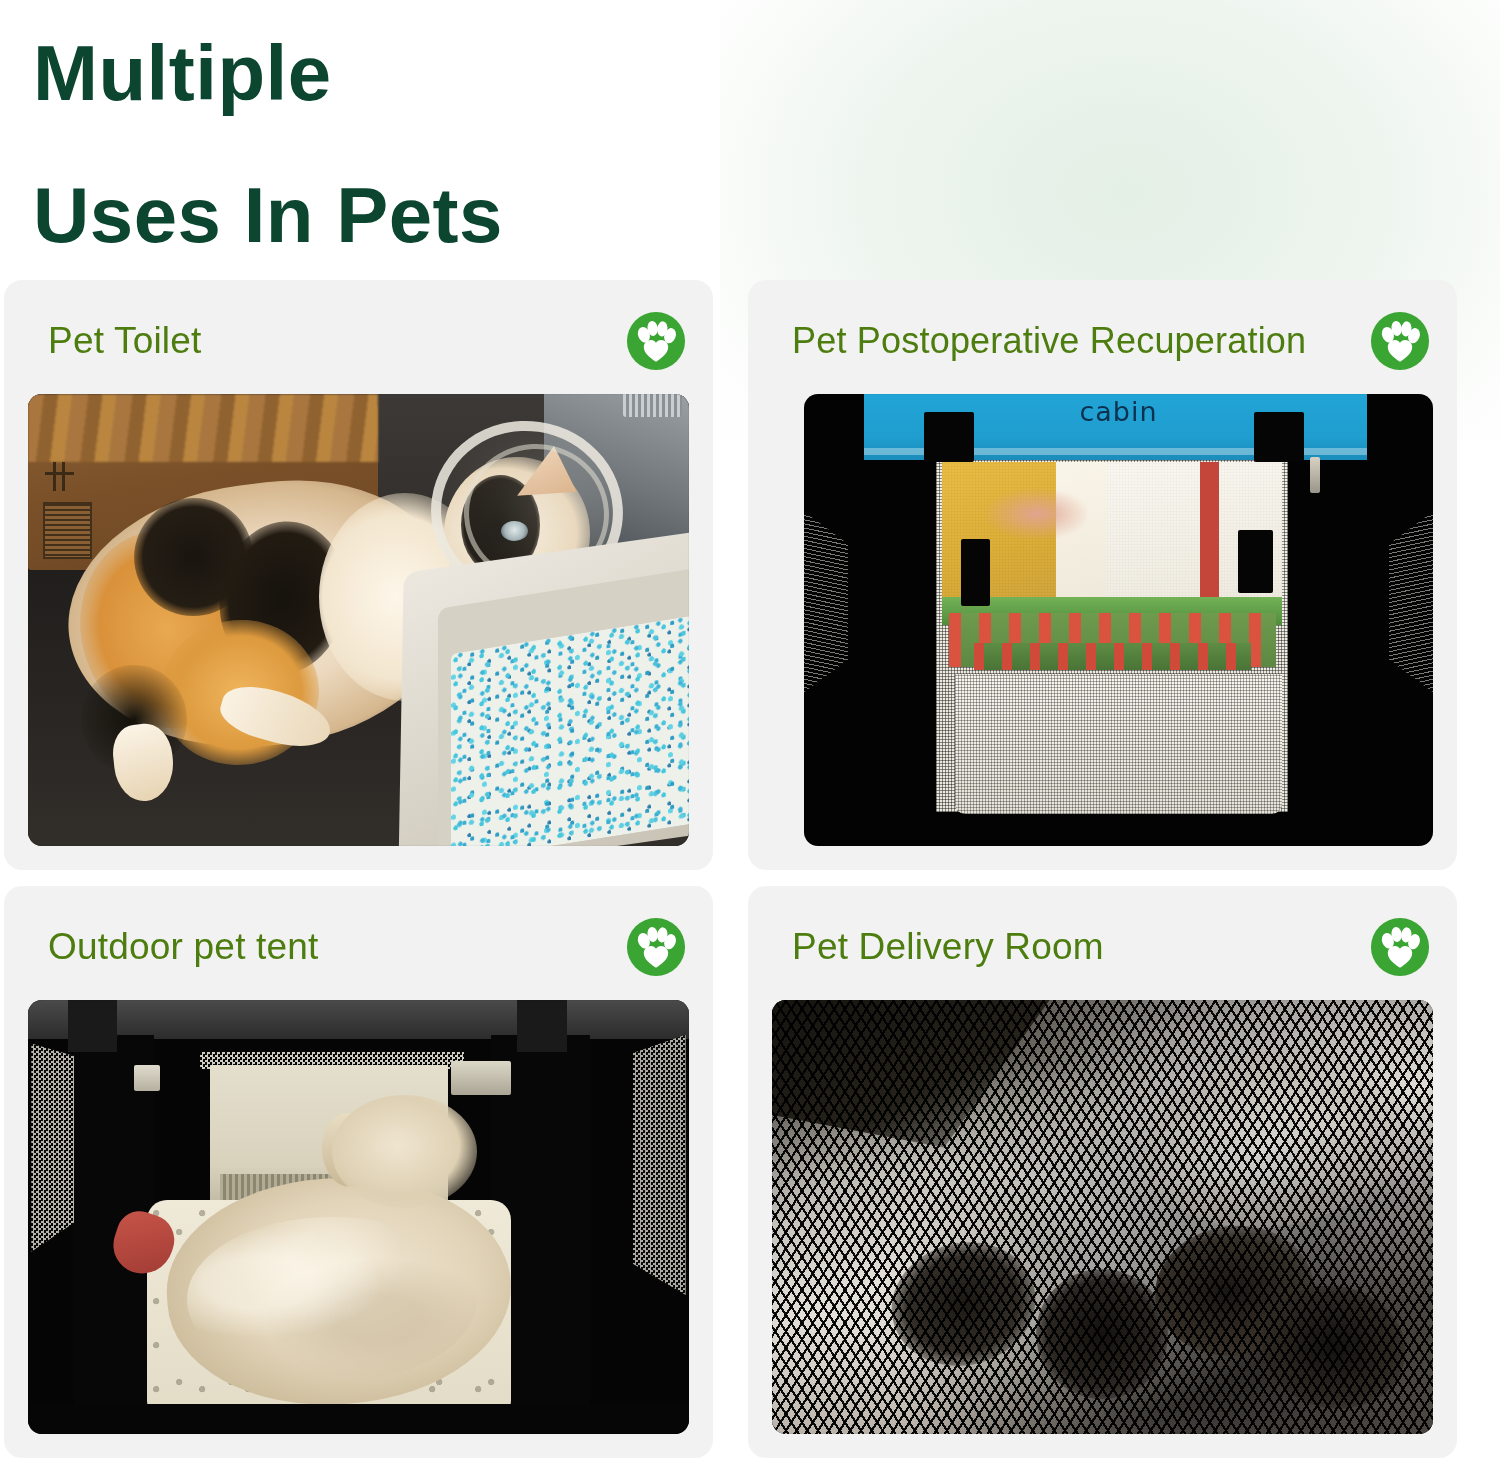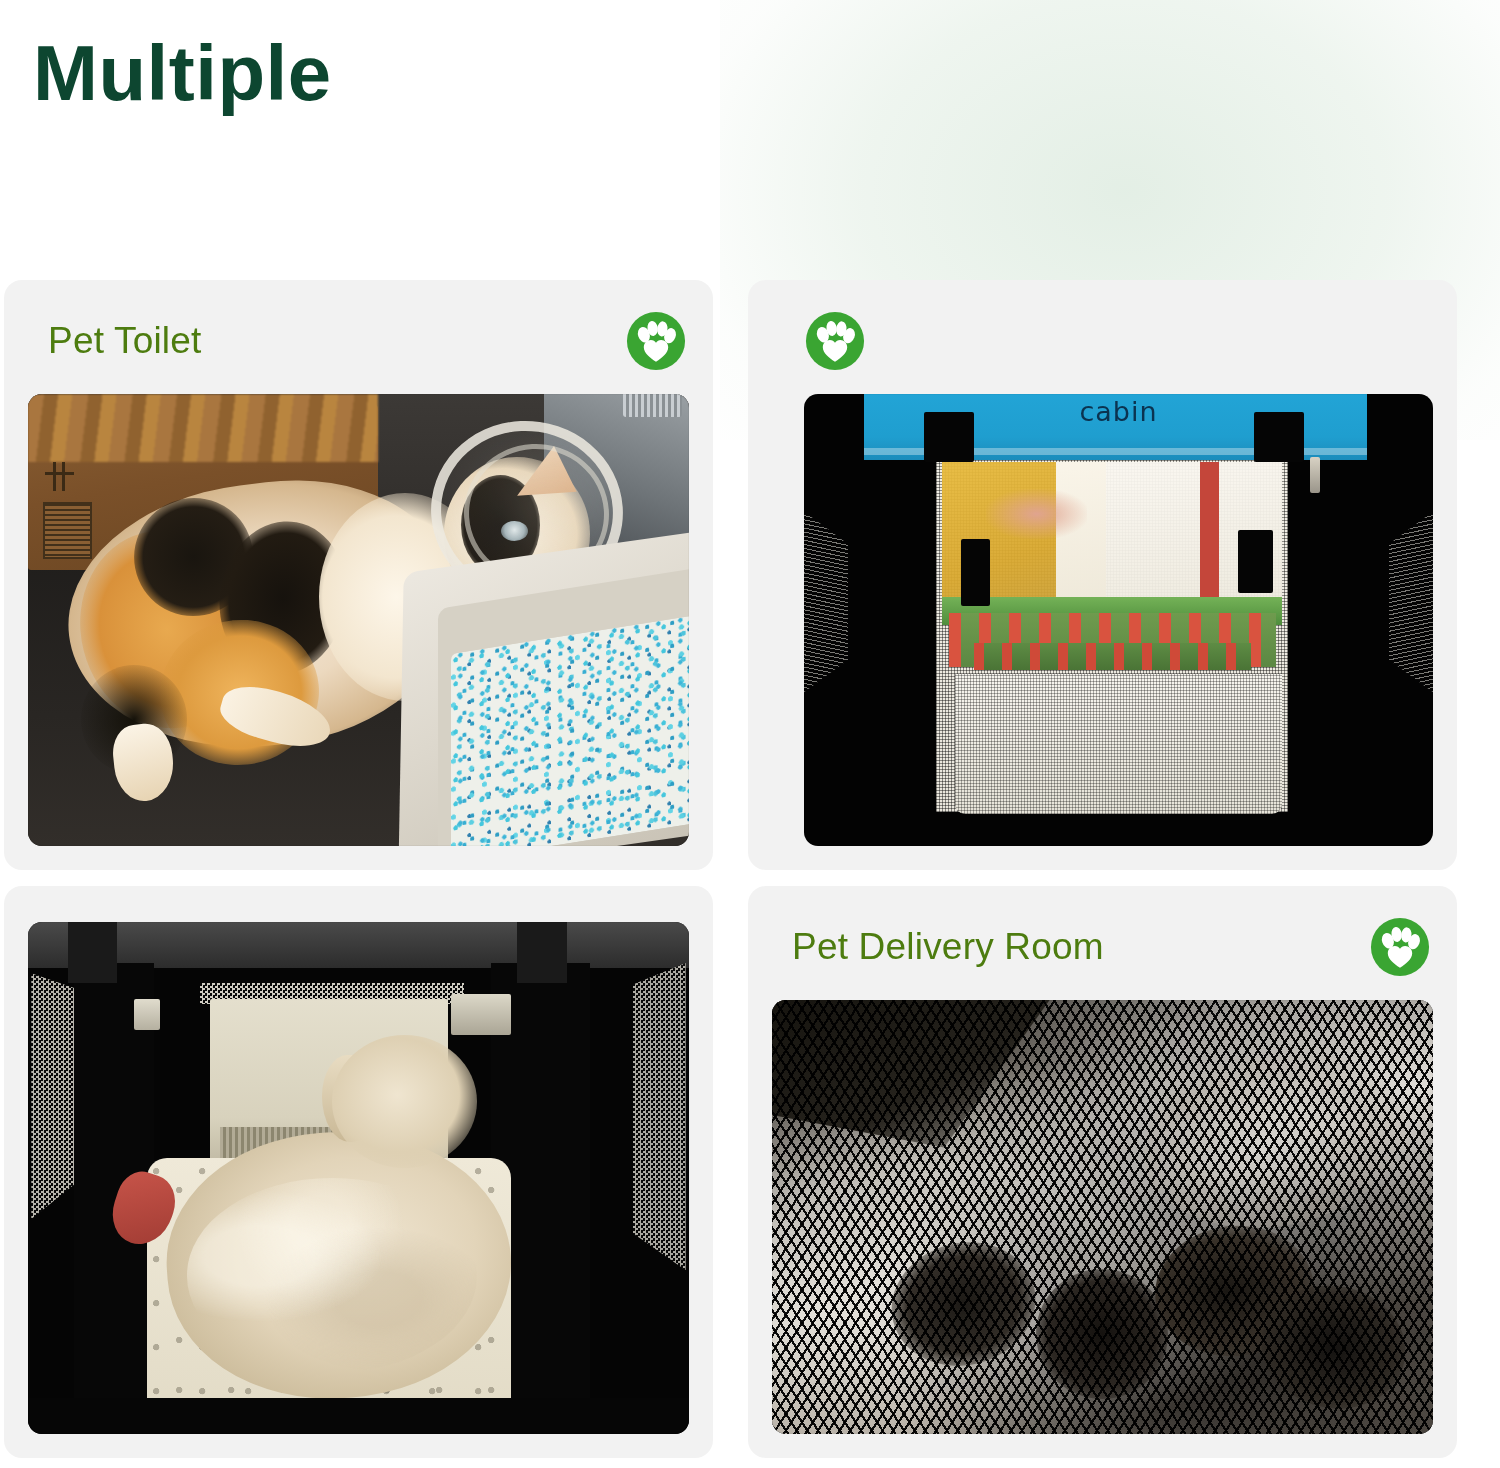--- a/index.html
+++ b/index.html
@@ -507,20 +507,21 @@
 </style>
 </head>
 <body>
 
 <div class="bg-glow"></div>
 
 <div class="page">
 
   <div class="title-block">
     <div class="title-line">Multiple</div>
+    <div class="title-line">Uses In Pets</div>
   </div>
 
   <div class="grid">
 
     <div class="card card-1">
       <div class="card-header">
         <div class="card-title">Pet Toilet</div>
         <div class="paw-badge">
           <svg viewBox="0 0 64 64" xmlns="http://www.w3.org/2000/svg">
             <circle cx="32" cy="32" r="30" fill="#3aa532"></circle>
@@ -559,20 +560,21 @@
           <div class="cone2"></div>
           <div class="litter-box"></div>
           <div class="litter-inner"></div>
           <div class="litter"></div>
         </div>
       </div>
     </div>
 
     <div class="card card-2">
       <div class="card-header">
+        <div class="card-title">Pet Postoperative Recuperation</div>
         <div class="paw-badge">
           <svg viewBox="0 0 64 64" xmlns="http://www.w3.org/2000/svg">
             <circle cx="32" cy="32" r="30" fill="#3aa532"></circle>
             <ellipse cx="19.5" cy="25.5" rx="6" ry="8.2" fill="#ffffff" transform="rotate(-18 19.5 25.5)"></ellipse>
             <ellipse cx="28.5" cy="19" rx="5.3" ry="7.8" fill="#ffffff" transform="rotate(-7 28.5 19)"></ellipse>
             <ellipse cx="38.5" cy="19.5" rx="5.3" ry="7.8" fill="#ffffff" transform="rotate(7 38.5 19.5)"></ellipse>
             <ellipse cx="46.5" cy="26.5" rx="5.8" ry="8" fill="#ffffff" transform="rotate(20 46.5 26.5)"></ellipse>
             <path d="M32 53.5c-6.6-4.6-12.6-9.1-12.6-15.1 0-4.4 3.4-7.5 7.3-7.5 2.4 0 4.3 1.2 5.3 2.9 1-1.7 2.9-2.9 5.3-2.9 3.9 0 7.3 3.1 7.3 7.5 0 6-6 10.5-12.6 15.1z" fill="#ffffff"></path>
           </svg>
         </div>
@@ -596,20 +598,33 @@
           <div class="tab tab-3"></div>
           <div class="tab tab-4"></div>
           <div class="zipper"></div>
           <div class="side-mesh-l"></div>
           <div class="side-mesh-r"></div>
         </div>
       </div>
     </div>
 
     <div class="card card-3">
+      <div class="card-header">
+        <div class="card-title">Outdoor pet tent</div>
+        <div class="paw-badge">
+          <svg viewBox="0 0 64 64" xmlns="http://www.w3.org/2000/svg">
+            <circle cx="32" cy="32" r="30" fill="#3aa532"></circle>
+            <ellipse cx="19.5" cy="25.5" rx="6" ry="8.2" fill="#ffffff" transform="rotate(-18 19.5 25.5)"></ellipse>
+            <ellipse cx="28.5" cy="19" rx="5.3" ry="7.8" fill="#ffffff" transform="rotate(-7 28.5 19)"></ellipse>
+            <ellipse cx="38.5" cy="19.5" rx="5.3" ry="7.8" fill="#ffffff" transform="rotate(7 38.5 19.5)"></ellipse>
+            <ellipse cx="46.5" cy="26.5" rx="5.8" ry="8" fill="#ffffff" transform="rotate(20 46.5 26.5)"></ellipse>
+            <path d="M32 53.5c-6.6-4.6-12.6-9.1-12.6-15.1 0-4.4 3.4-7.5 7.3-7.5 2.4 0 4.3 1.2 5.3 2.9 1-1.7 2.9-2.9 5.3-2.9 3.9 0 7.3 3.1 7.3 7.5 0 6-6 10.5-12.6 15.1z" fill="#ffffff"></path>
+          </svg>
+        </div>
+      </div>
       <div class="card-photo p3">
         <div class="photo-inner">
           <div class="top-bar"></div>
           <div class="post-l"></div>
           <div class="post-r"></div>
           <div class="strap-l"></div>
           <div class="strap-r"></div>
           <div class="mesh-side-l"></div>
           <div class="mesh-side-r"></div>
           <div class="back-mesh"></div>

